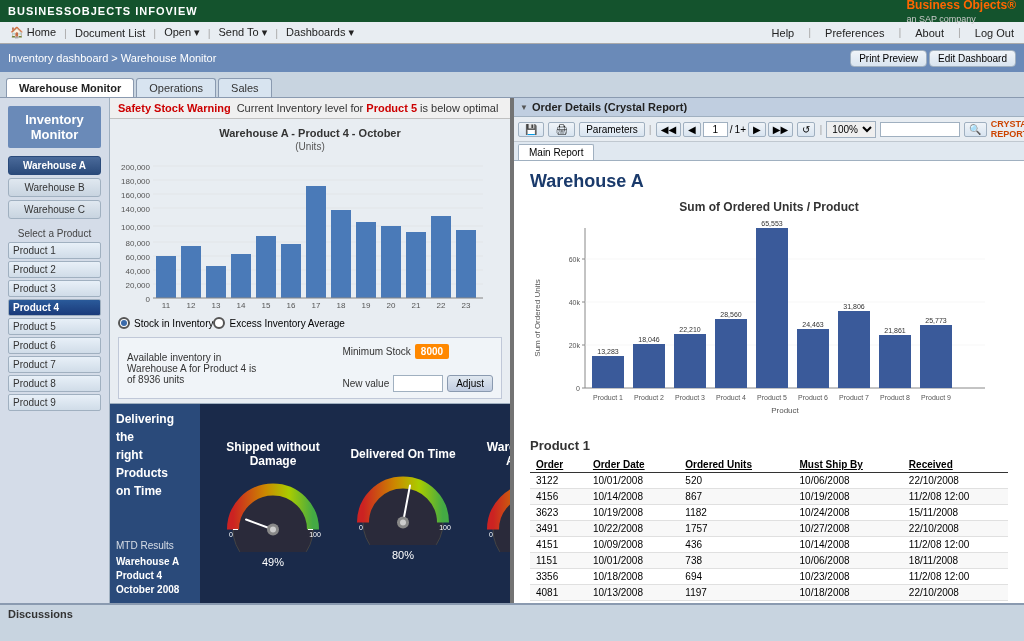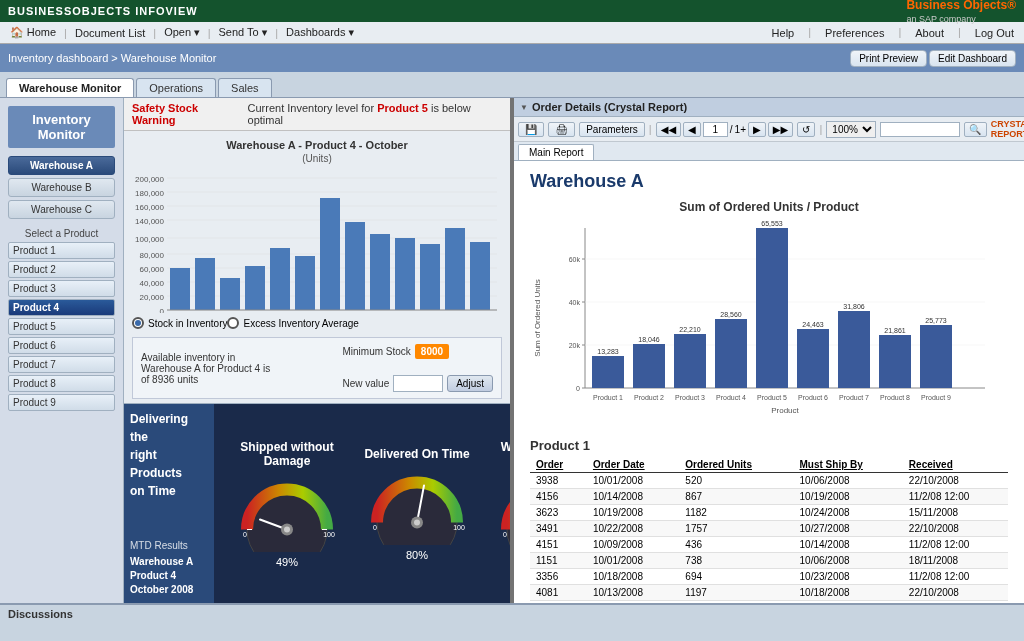--- a/index.html
+++ b/index.html
@@ -21,21 +21,21 @@
 
     
     .tab-bar { background: #c8d4e0; display: flex; align-items: flex-end; padding: 4px 6px 0; height: 26px; border-bottom: 1px solid #8a9ab0; }
     .tab { padding: 3px 12px; font-size: 11px; cursor: pointer; border: 1px solid #8a9ab0; border-bottom: none; border-radius: 3px 3px 0 0; background: #d8e4f0; color: #333; margin-right: 2px; }
     .tab.active { background: white; font-weight: bold; color: #222; }
 
     
     .main-content { display: flex; height: calc(641px - 22px - 22px - 26px - 20px - 26px - 20px); }
 
     
-    .left-panel { width: 124px; background: #d4dce8; border-right: 1px solid #a0b0c0; padding: 8px; flex-shrink: 0; overflow: hidden; }
+    .left-panel { width: 110px; background: #d4dce8; border-right: 1px solid #a0b0c0; padding: 8px; flex-shrink: 0; overflow: hidden; }
     .inventory-monitor-title { background: #6a8ab8; color: white; text-align: center; padding: 6px 4px; font-size: 13px; font-weight: bold; margin-bottom: 8px; border-radius: 2px; }
     .warehouse-btn { background: linear-gradient(to bottom, #5a7aaa, #3a5a8a); color: white; border: 1px solid #2a4a7a; border-radius: 3px; padding: 3px 6px; font-size: 10px; cursor: pointer; width: 100%; margin-bottom: 3px; text-align: center; }
     .warehouse-btn.active { background: linear-gradient(to bottom, #4a6a9a, #2a4a7a); font-weight: bold; }
     .warehouse-btn-inactive { background: linear-gradient(to bottom, #e0e8f0, #c8d4e0); color: #333; border: 1px solid #a0b0c0; border-radius: 3px; padding: 3px 6px; font-size: 10px; cursor: pointer; width: 100%; margin-bottom: 3px; text-align: center; }
     .select-product-label { font-size: 10px; color: #444; margin: 6px 0 3px; text-align: center; }
     .product-btn { background: linear-gradient(to bottom, #e8f0f8, #d0dce8); border: 1px solid #a0b0c0; border-radius: 2px; padding: 2px 4px; font-size: 10px; cursor: pointer; width: 100%; margin-bottom: 2px; color: #333; text-align: left; }
     .product-btn.active { background: linear-gradient(to bottom, #2a5a9a, #1a3a7a); color: white; font-weight: bold; }
 
     
     .center-panel { flex: 1; background: #e8edf2; border-right: 4px solid #737373; overflow: hidden; display: flex; flex-direction: column; }
@@ -491,21 +491,21 @@
           <tr>
             <th>Order</th>
             <th>Order Date</th>
             <th>Ordered Units</th>
             <th>Must Ship By</th>
             <th>Received</th>
           </tr>
         </thead>
         <tbody id="report-table-body">
         <tr>
-              <td>3938</td>
+              <td>3122</td>
               <td>10/01/2008</td>
               <td>520</td>
               <td>10/06/2008</td>
               <td>22/10/2008</td>
             </tr>
             <tr>
               <td>4156</td>
               <td>10/14/2008</td>
               <td>867</td>
               <td>10/19/2008</td>

